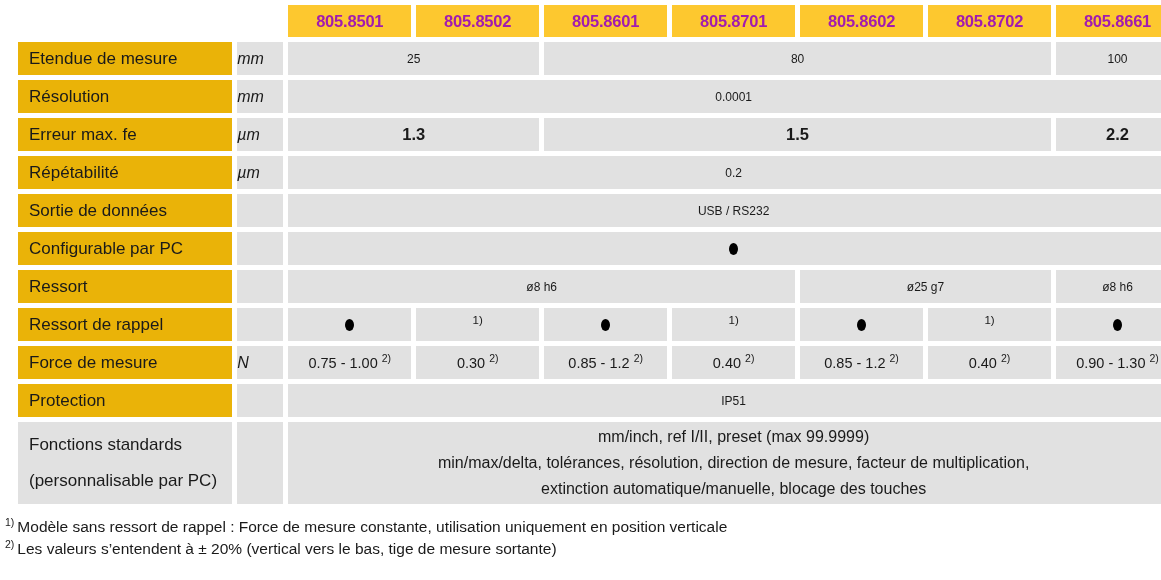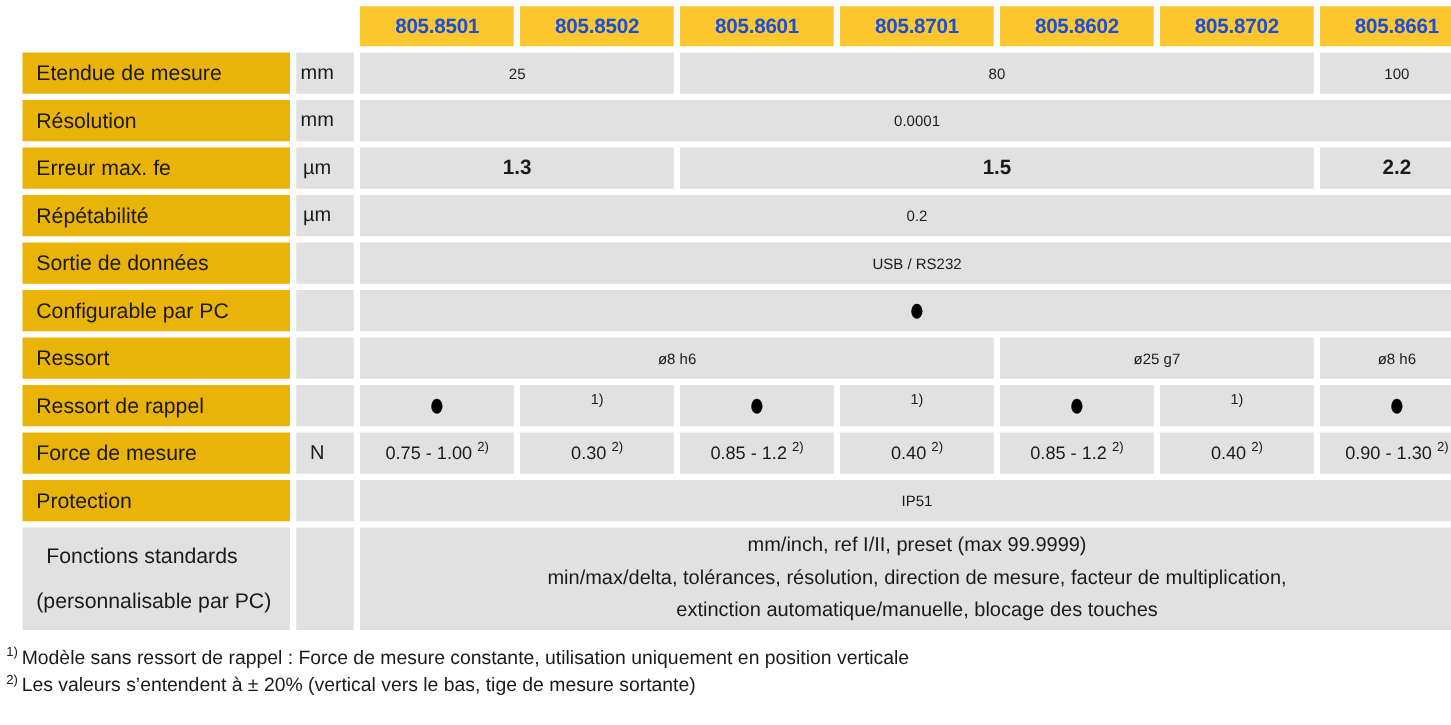--- a/index.html
+++ b/index.html
@@ -40,43 +40,44 @@
     vertical-align: middle;
     font-weight: normal;
   }
 
   
   .hdr-blank {
     background: transparent;
   }
   .hdr-cell {
     background: #fdc82f;
-    color: #1d4ed8;
+    color: #a21caf;
     font-weight: bold;
     font-size: 16.5px;
     text-align: center;
     height: 32px;
     letter-spacing: -0.2px;
   }
 
   
   .lbl {
     background: #eab308;
     text-align: left;
     padding-left: 11px;
     font-size: 17px;
     height: 33px;
     white-space: nowrap;
   }
   .unit {
     background: #e1e1e1;
-    text-align: center;
+    text-align: left;
     padding-right: 13px;
     font-size: 16px;
     height: 33px;
+    font-style: italic;
   }
   .val {
     background: #e1e1e1;
     text-align: center;
     font-size: 12px;
     height: 33px;
   }
   .val.bold {
     font-weight: bold;
     font-size: 16.5px;
@@ -117,21 +118,21 @@
   
   .lbl-tall {
     background: #e1e1e1;
     text-align: left;
     padding-left: 11px;
     font-size: 17px;
     height: 82px;
     white-space: nowrap;
     vertical-align: middle;
   }
-  .lbl-tall .l1 { display: block; margin-bottom: 16px; margin-left: 8px; }
+  .lbl-tall .l1 { display: block; margin-bottom: 16px; }
   .lbl-tall .l2 { display: block; }
   .unit-tall {
     background: #e1e1e1;
     height: 82px;
   }
   .val-func {
     background: #e1e1e1;
     text-align: center;
     height: 82px;
     font-size: 16px;

